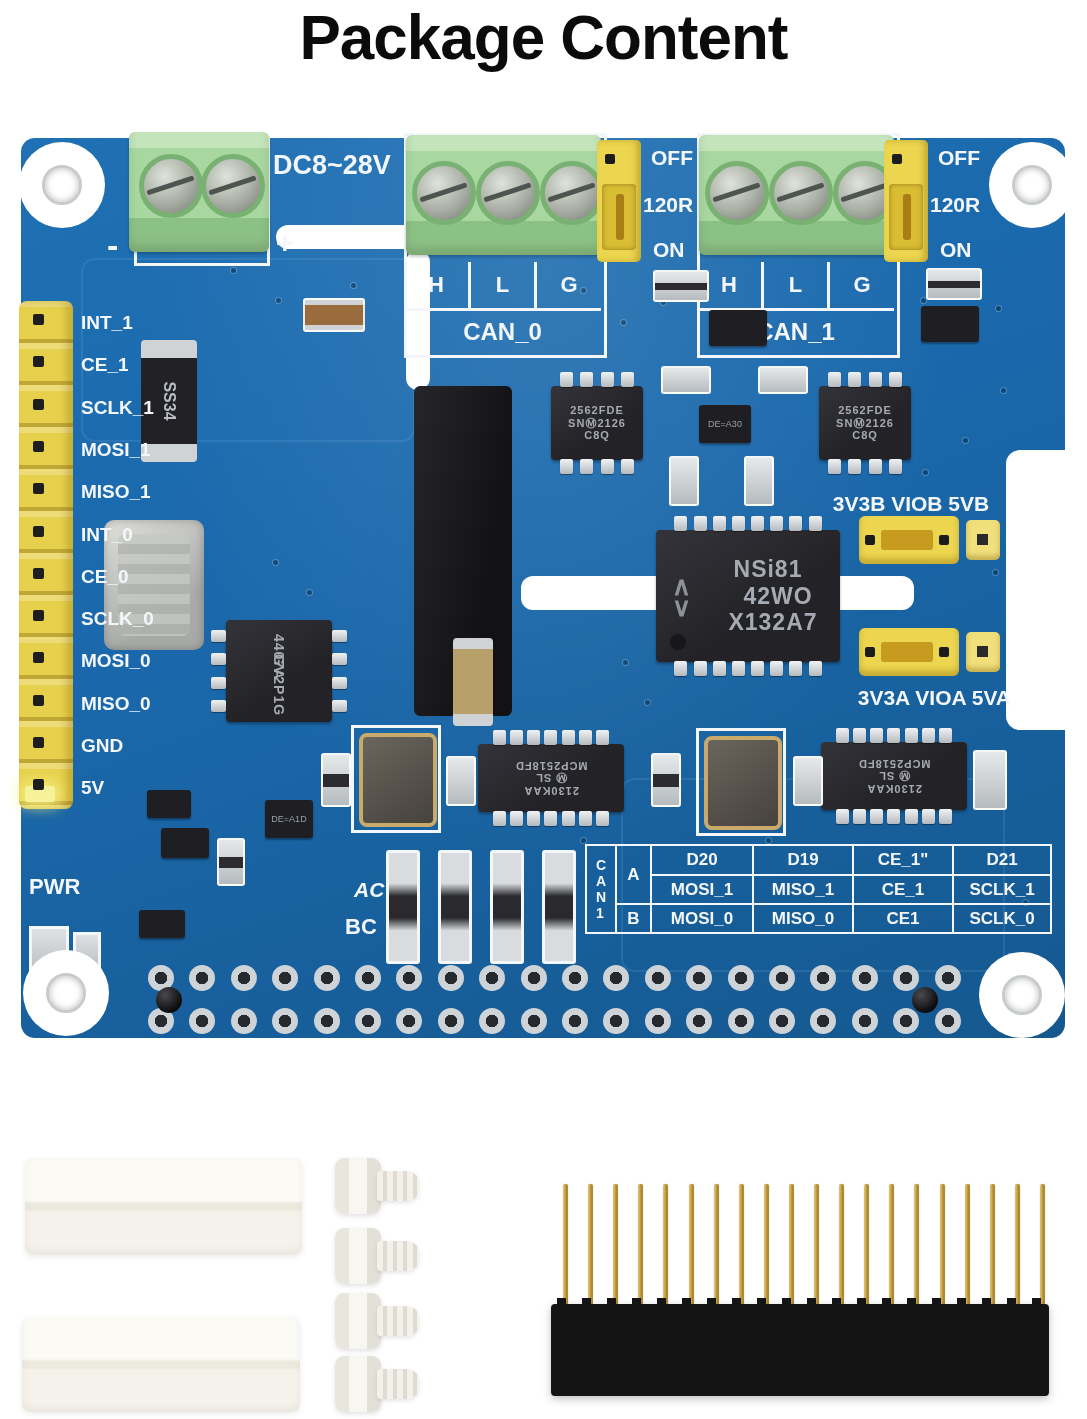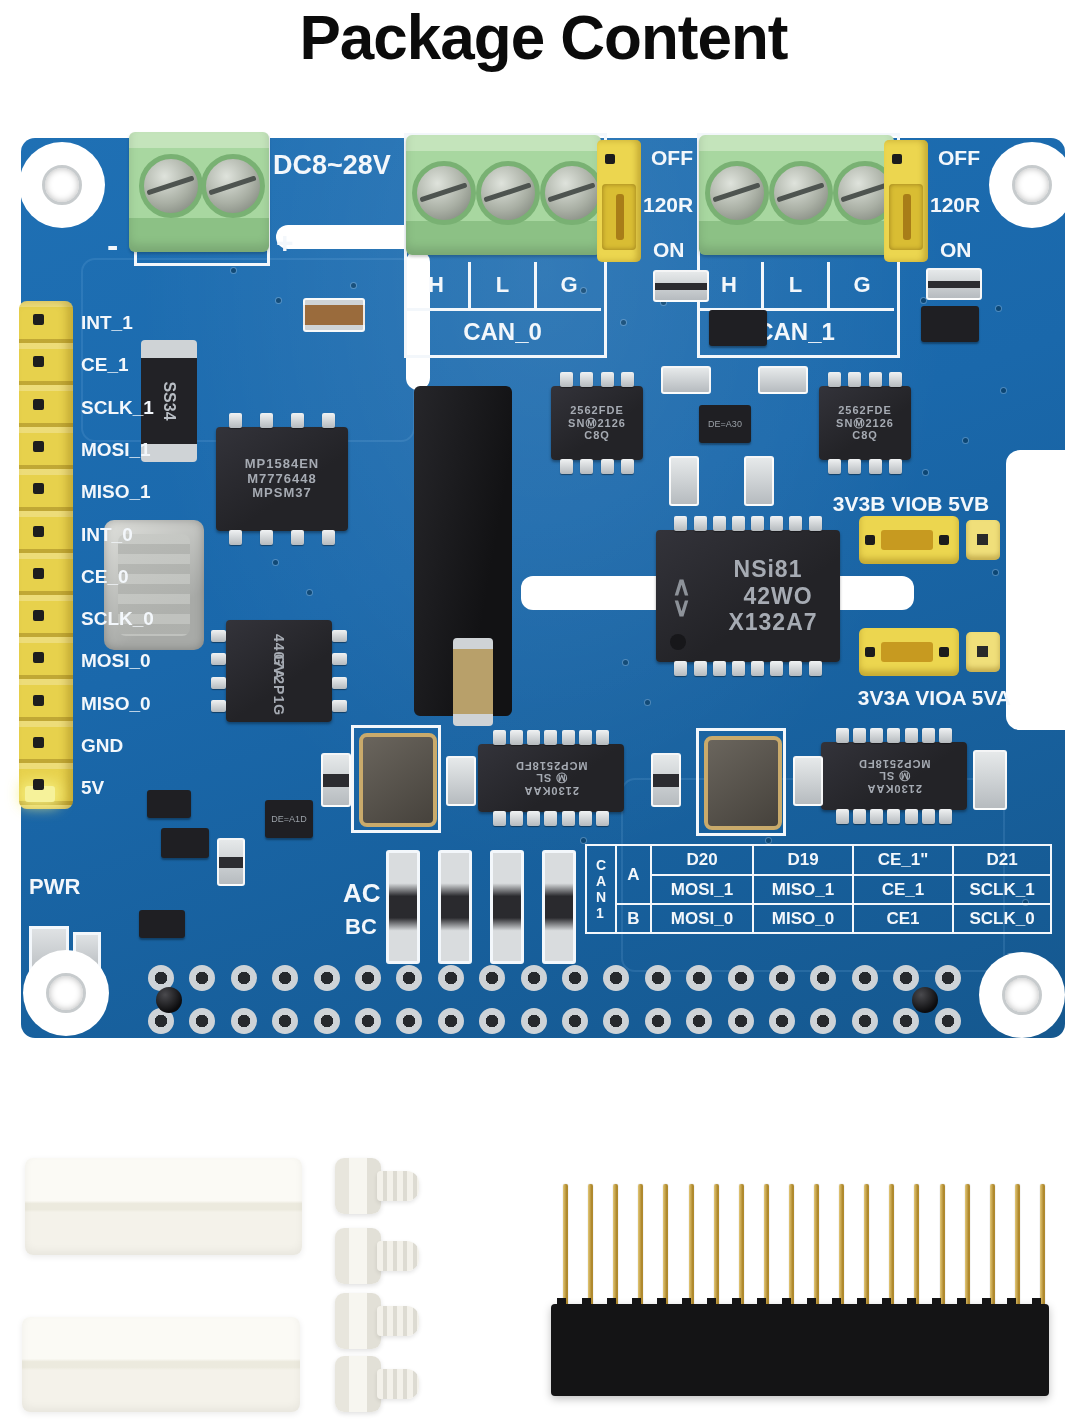--- a/index.html
+++ b/index.html
@@ -253,37 +253,20 @@
         <div class="pin-label" style="top: 639.3px;">5V</div>
       </div>
     <div class="led"></div>
     <div class="silk" style="left:8px;top:736px;font-size:22px;">PWR</div>
     <div class="pwrbox" style="left:8px;top:788px;width:34px;height:58px;"></div>
     <div class="pwrbox" style="left:52px;top:794px;width:22px;height:44px;"></div>
 
     <div class="diode">
       <span class="vtext ln">SS34</span>
     </div>
-    <div class="chip" style="left:195px;top:289px;width:132px;height:104px;font-size:13px;">
-      <span class="ln">MP1584EN</span>
-      <span class="ln">M7776448</span>
-      <span class="ln">MPSM37</span>
-    <div class="pins-t">
-          <div class="mpin"></div>
-          <div class="mpin"></div>
-          <div class="mpin"></div>
-          <div class="mpin"></div>
-        </div>
-        <div class="pins-b">
-          <div class="mpin"></div>
-          <div class="mpin"></div>
-          <div class="mpin"></div>
-          <div class="mpin"></div>
-        </div>
-      </div>
     <div class="inductor"></div>
     <div class="chip" style="left:205px;top:482px;width:106px;height:102px;font-size:14px;">
       <span class="ln vtext" style="transform:rotate(90deg) translateX(-6px);">4407A</span>
       <span class="ln vtext" style="transform:rotate(90deg) translateX(6px);">GV2P1G</span>
     <div class="pins-l">
           <div class="mpin"></div>
           <div class="mpin"></div>
           <div class="mpin"></div>
           <div class="mpin"></div>
         </div>
@@ -444,21 +427,21 @@
     <div class="rpass" style="left:952px;top:612px;width:30px;height:56px;"></div>
 
     <div class="sot" style="left:126px;top:652px;width:44px;height:28px;"></div>
     <div class="sot" style="left:140px;top:690px;width:48px;height:30px;"></div>
     <div class="sot" style="left:118px;top:772px;width:46px;height:28px;"></div>
     <div class="sot" style="left:244px;top:662px;width:48px;height:38px;font-size:9px;">
       <span>DE=A1D</span>
     </div>
     <div class="rpass dark" style="left:196px;top:700px;width:24px;height:44px;"></div>
 
-    <div class="silk" style="left:322px;top:740px;font-size:26px;">AC</div>
+    <div class="silk" style="left:333px;top:740px;font-size:21px;font-style:italic;">AC</div>
     <div class="silk" style="left:324px;top:776px;font-size:22px;">BC</div>
     <div class="rstrip" style="left:365px;top:712px;"></div>
     <div class="rstrip" style="left:417px;top:712px;"></div>
     <div class="rstrip" style="left:469px;top:712px;"></div>
     <div class="rstrip" style="left:521px;top:712px;"></div>
 
     <div id="pinmap">
         <div class="pm-cell pm-group" style="grid-area: 1 / 1 / 4;">C<br>A<br>N<br>1</div>
         <div class="pm-cell " style="grid-area: 1 / 2 / 3;">A</div>
         <div class="pm-cell " style="grid-area: 3 / 2;">B</div>

